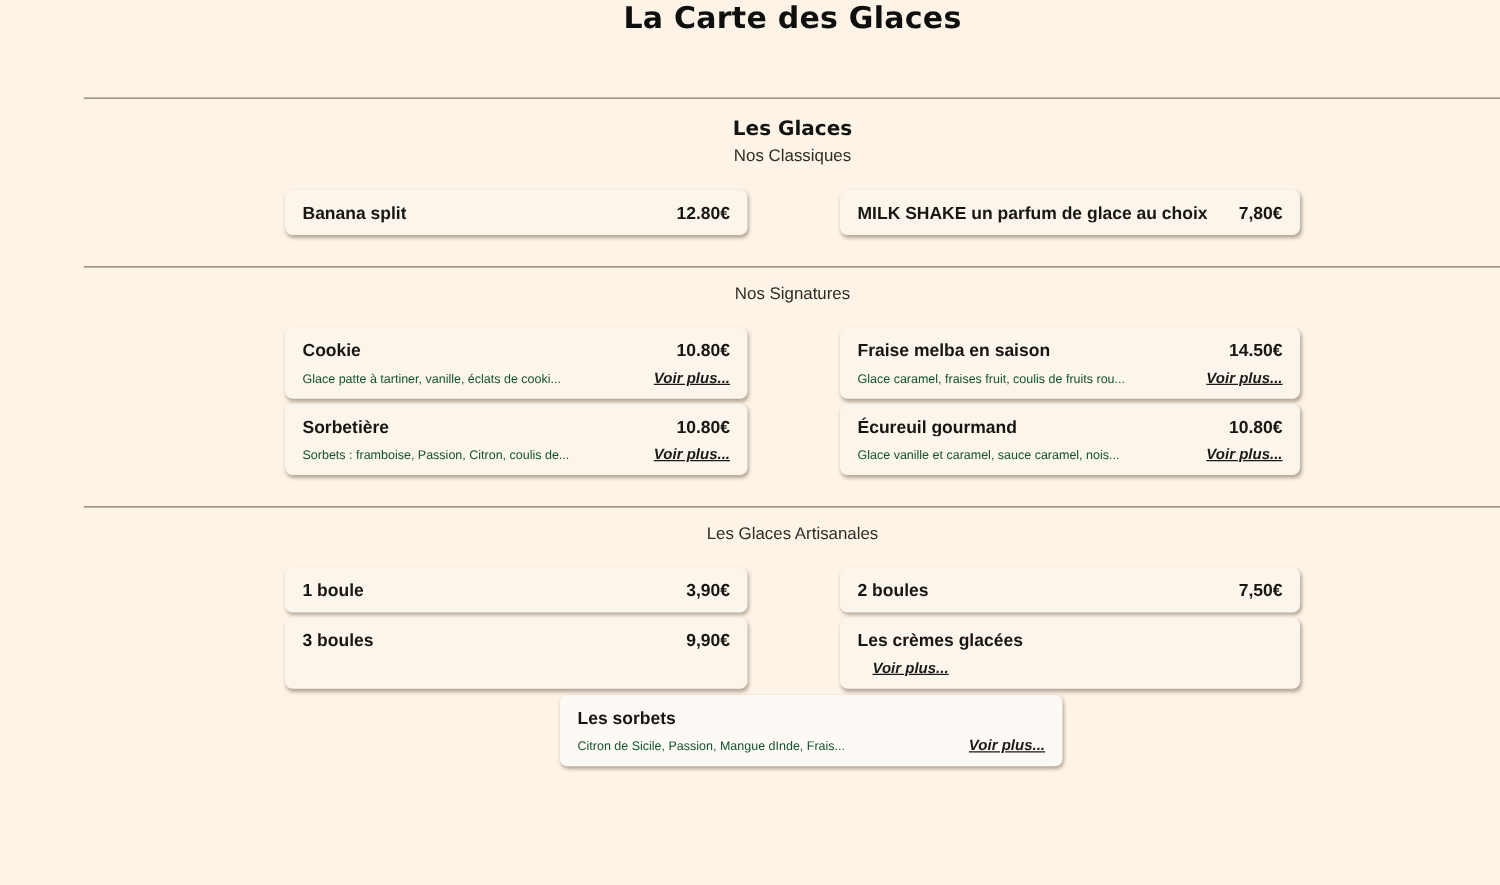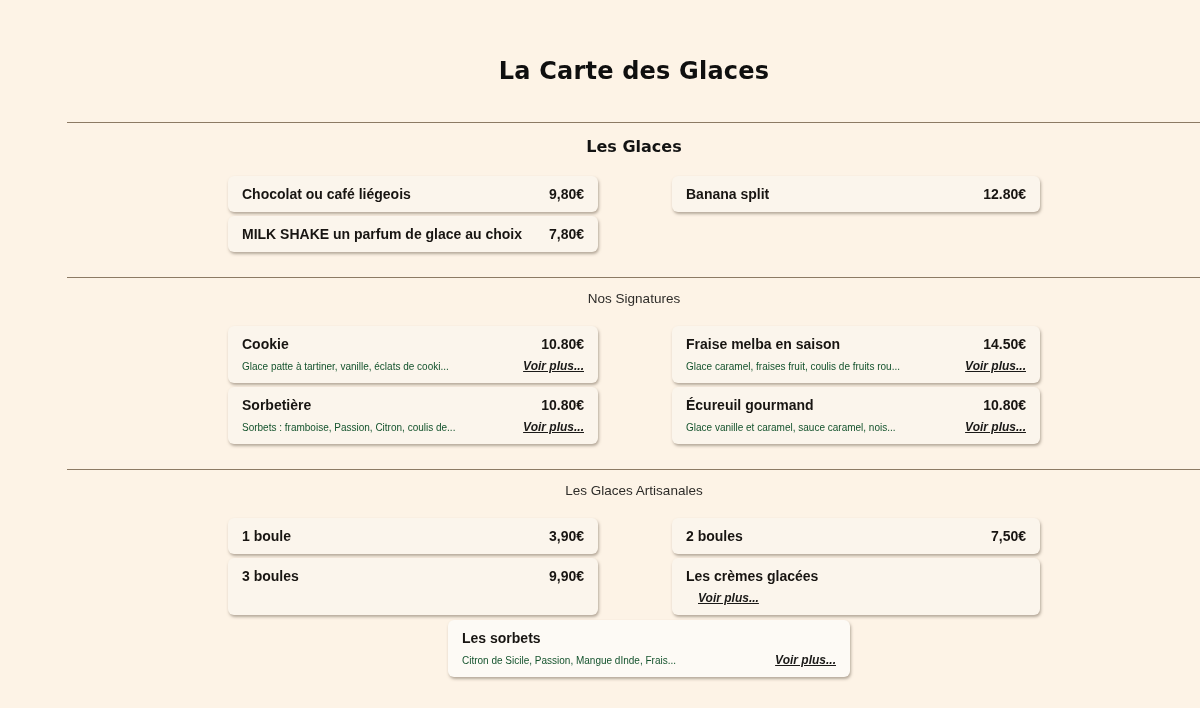--- a/index.html
+++ b/index.html
@@ -5,24 +5,22 @@
   * { box-sizing: border-box; }
   html, body { margin: 0; padding: 0; }
   body {
     width: 1200px; height: 708px;
     background: #fdf3e6;
     font-family: "Liberation Sans", sans-serif;
     overflow: hidden;
   }
   .header {
     height: 78px;
-    padding-top: 13px;
     padding-left: 68px;
     text-align: center;
-    margin-top: 44px;
   }
   .page-title {
     margin: 0;
     font-family: "DejaVu Sans", sans-serif;
     font-size: 24px;
     font-weight: bold;
     color: #0f0f0f;
     letter-spacing: 0.2px;
   }
   .divider {
@@ -107,29 +105,24 @@
 <body>
 
 <div class="header">
   <h1 class="page-title">La Carte des Glaces</h1>
 </div>
 
 <hr class="divider">
 
 <div class="section-head">
   <h2 class="menu-heading">Les Glaces</h2>
+  <div class="subtitle">Nos Classiques</div>
 </div>
 
 <div class="grid">
-  <div class="card">
-    <div class="card-top">
-      <span class="item-name">Chocolat ou café liégeois</span>
-      <span class="item-price">9,80€</span>
-    </div>
-  </div>
   <div class="card">
     <div class="card-top">
       <span class="item-name">Banana split</span>
       <span class="item-price">12.80€</span>
     </div>
   </div>
   <div class="card">
     <div class="card-top">
       <span class="item-name">MILK SHAKE un parfum de glace au choix</span>
       <span class="item-price">7,80€</span>

